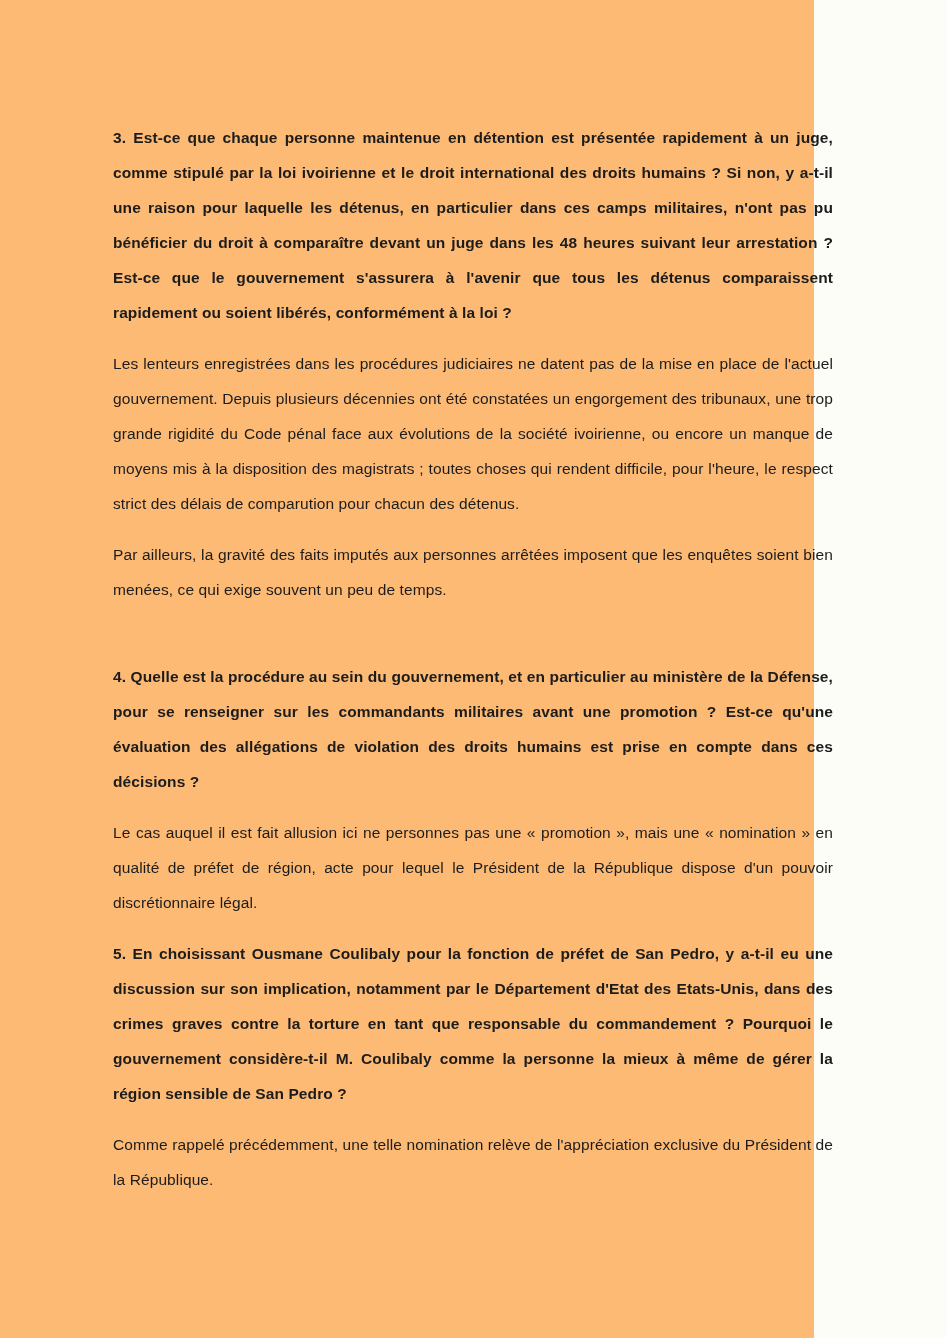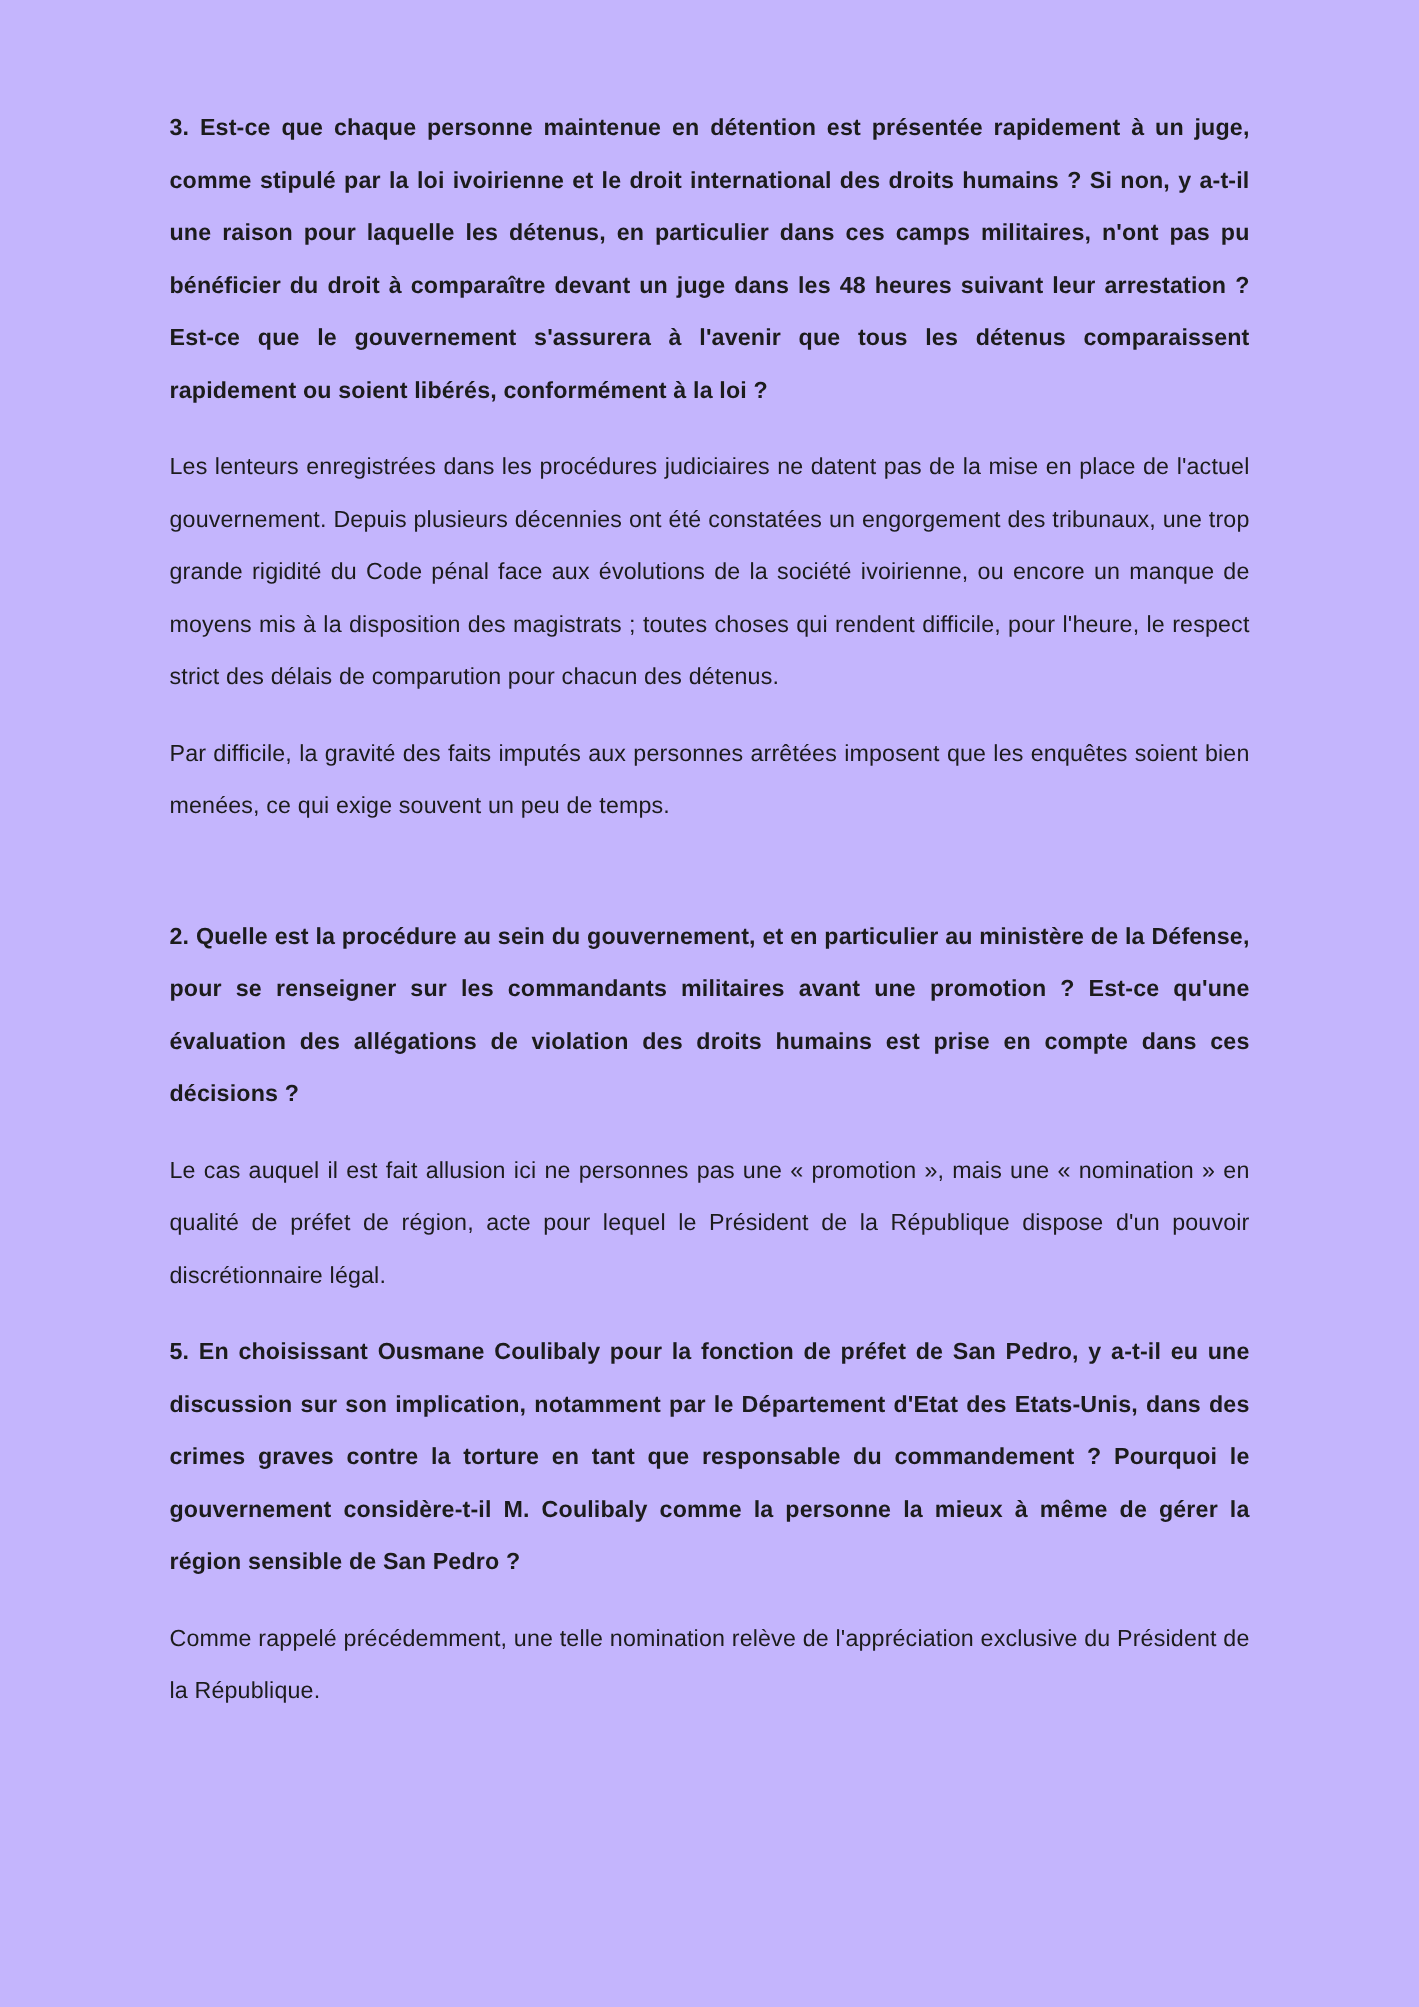--- a/index.html
+++ b/index.html
@@ -8,24 +8,24 @@
   }
   body {
     width: 946px;
     height: 1338px;
     background: #fbfdf6;
     font-family: "Liberation Sans", "DejaVu Sans", sans-serif;
     overflow: hidden;
   }
   .page {
     box-sizing: border-box;
-    width: 946px;
+    width: 814px;
     height: 1338px;
-    padding: 68px 113px 0 113px;
-    background: #c4b5fd;
+    padding: 120px 113px 0 113px;
+    background: #fdba74;
   }
   .para {
     margin: 0 0 16px 0;
     width: 720px;
     font-size: 15.5px;
     line-height: 35px;
     color: #1c1c1c;
     text-align: justify;
     text-justify: inter-word;
     letter-spacing: 0.1px;
@@ -38,22 +38,22 @@
   }
 </style>
 </head>
 <body>
 
 <div class="page">
   <p class="para question">3. Est-ce que chaque personne maintenue en détention est présentée rapidement à un juge, comme stipulé par la loi ivoirienne et le droit international des droits humains ? Si non, y a-t-il une raison pour laquelle les détenus, en particulier dans ces camps militaires, n'ont pas pu bénéficier du droit à comparaître devant un juge dans les 48 heures suivant leur arrestation ? Est-ce que le gouvernement s'assurera à l'avenir que tous les détenus comparaissent rapidement ou soient libérés, conformément à la loi ?</p>
 
   <p class="para answer">Les lenteurs enregistrées dans les procédures judiciaires ne datent pas de la mise en place de l'actuel gouvernement. Depuis plusieurs décennies ont été constatées un engorgement des tribunaux, une trop grande rigidité du Code pénal face aux évolutions de la société ivoirienne, ou encore un manque de moyens mis à la disposition des magistrats ; toutes choses qui rendent difficile, pour l'heure, le respect strict des délais de comparution pour chacun des détenus.</p>
 
-  <p class="para answer">Par difficile, la gravité des faits imputés aux personnes arrêtées imposent que les enquêtes soient bien menées, ce qui exige souvent un peu de temps.</p>
+  <p class="para answer">Par ailleurs, la gravité des faits imputés aux personnes arrêtées imposent que les enquêtes soient bien menées, ce qui exige souvent un peu de temps.</p>
 
-  <p class="para question gap-before">2. Quelle est la procédure au sein du gouvernement, et en particulier au ministère de la Défense, pour se renseigner sur les commandants militaires avant une promotion ? Est-ce qu'une évaluation des allégations de violation des droits humains est prise en compte dans ces décisions ?</p>
+  <p class="para question gap-before">4. Quelle est la procédure au sein du gouvernement, et en particulier au ministère de la Défense, pour se renseigner sur les commandants militaires avant une promotion ? Est-ce qu'une évaluation des allégations de violation des droits humains est prise en compte dans ces décisions ?</p>
 
   <p class="para answer">Le cas auquel il est fait allusion ici ne personnes pas une « promotion », mais une « nomination » en qualité de préfet de région, acte pour lequel le Président de la République dispose d'un pouvoir discrétionnaire légal.</p>
 
   <p class="para question">5. En choisissant Ousmane Coulibaly pour la fonction de préfet de San Pedro, y a-t-il eu une discussion sur son implication, notamment par le Département d'Etat des Etats-Unis, dans des crimes graves contre la torture en tant que responsable du commandement ? Pourquoi le gouvernement considère-t-il M. Coulibaly comme la personne la mieux à même de gérer la région sensible de San Pedro ?</p>
 
   <p class="para answer">Comme rappelé précédemment, une telle nomination relève de l'appréciation exclusive du Président de la République.</p>
 </div>
 
 </body></html>

